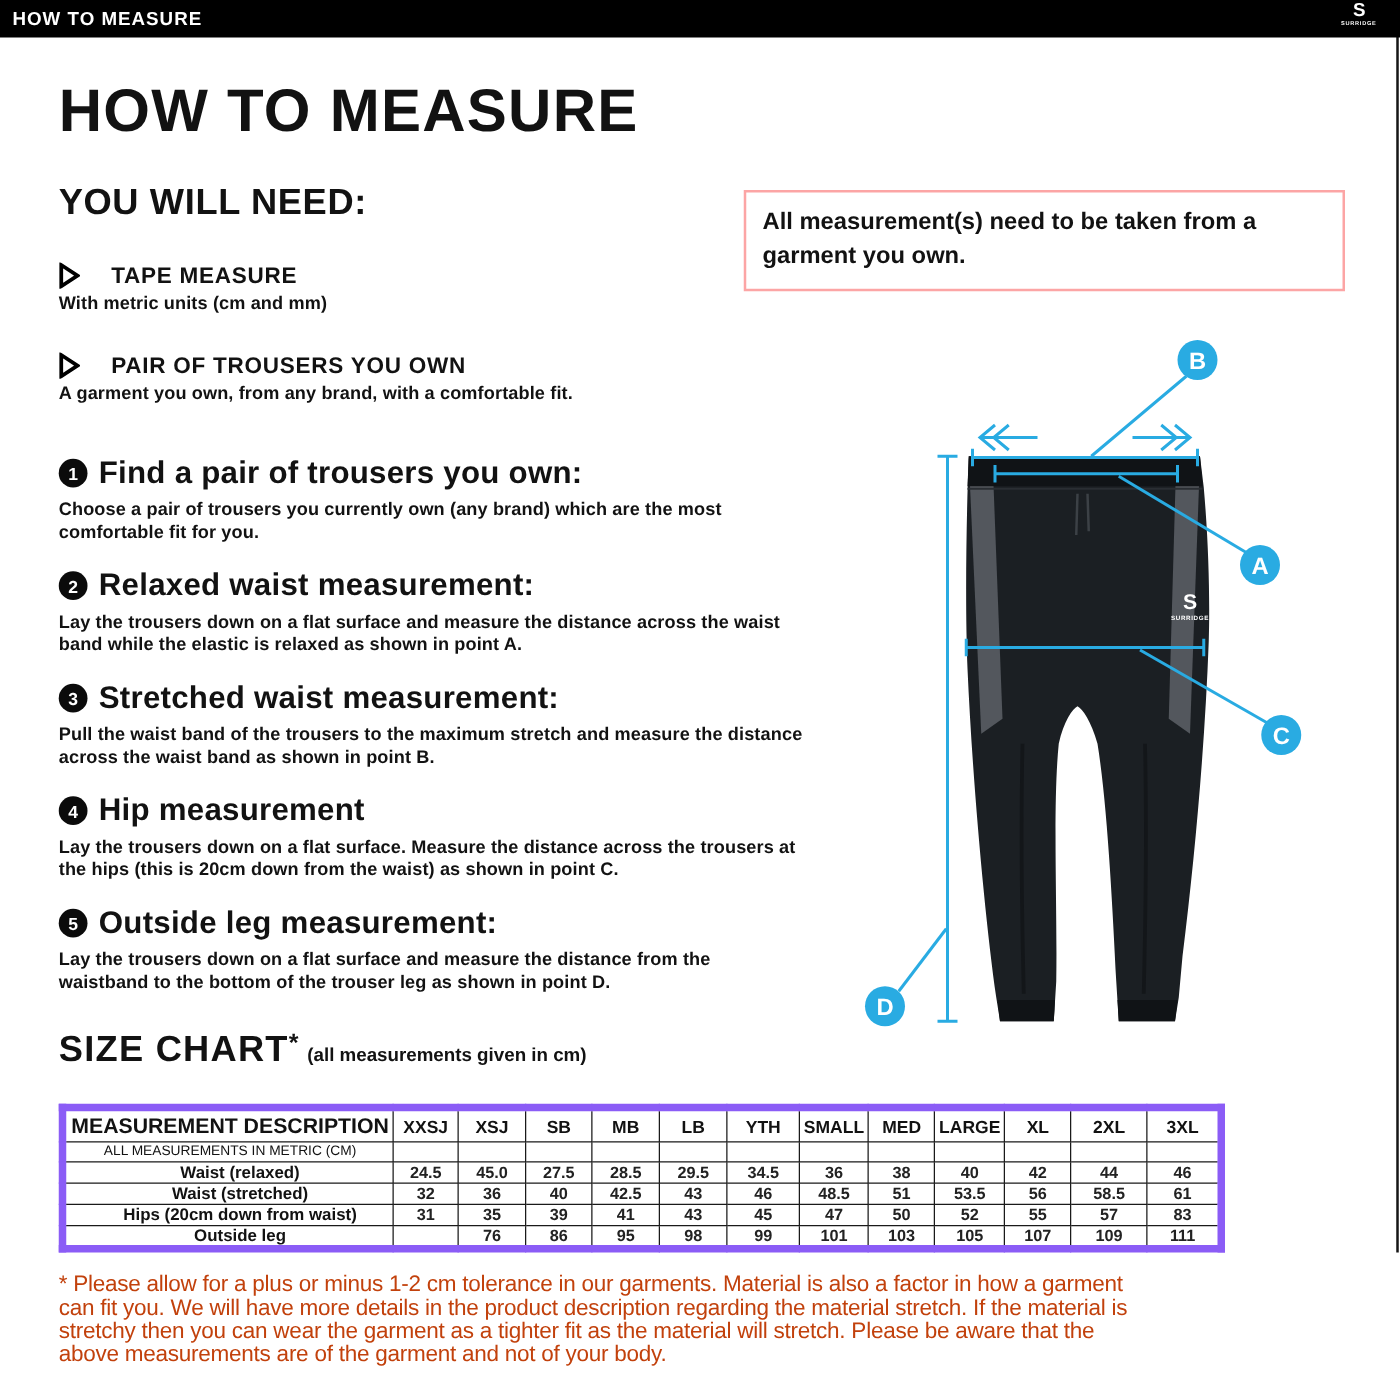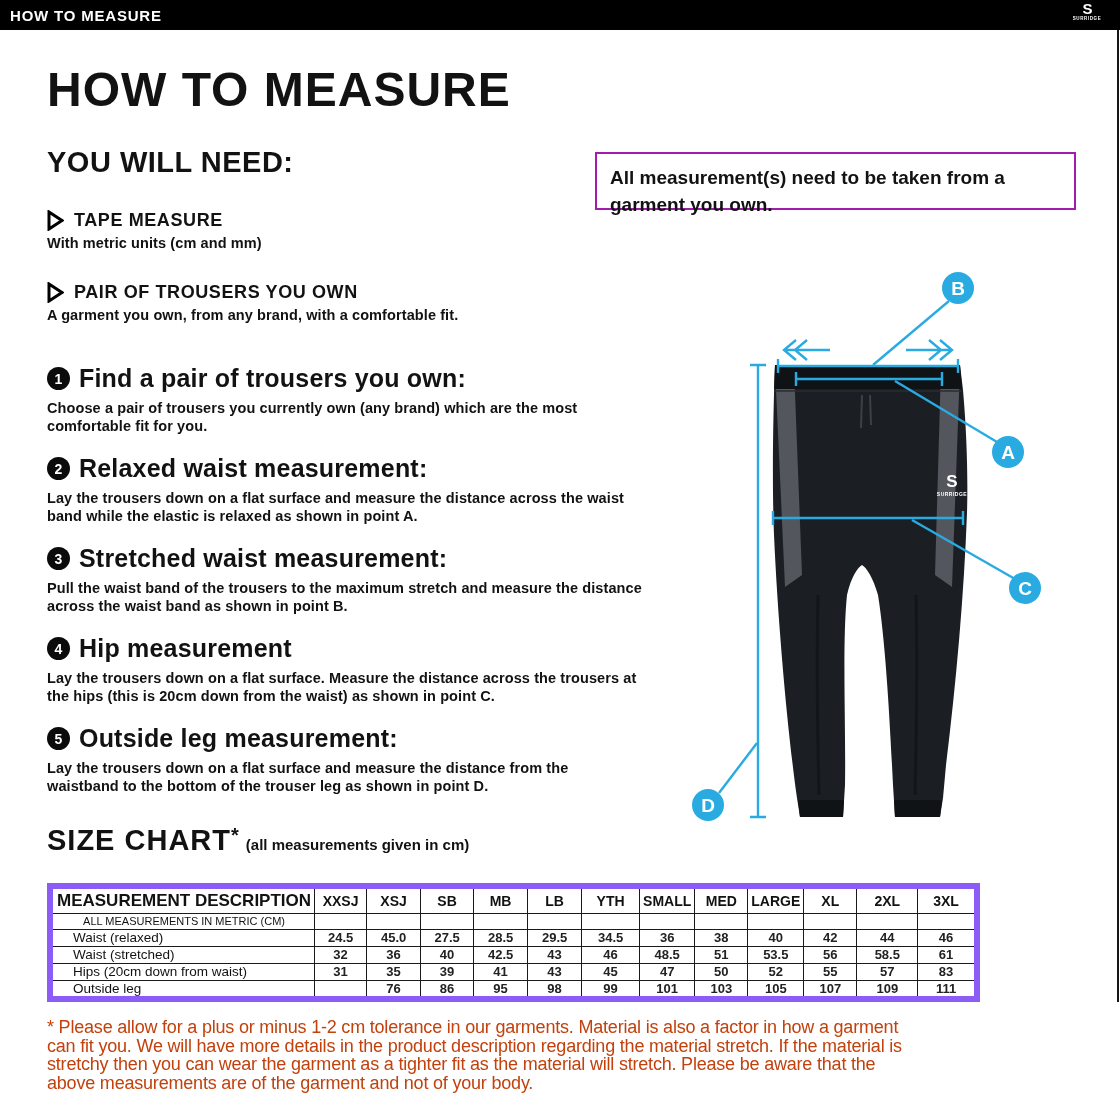--- a/index.html
+++ b/index.html
@@ -17,28 +17,28 @@
   .topbar .bar-logo{ position:absolute; right:10px; top:1px; width:46px; text-align:center; color:#fff; line-height:1; }
   .topbar .bar-logo .s{ font-size:15px; font-weight:bold; display:block; letter-spacing:-1px; }
   .topbar .bar-logo .w{ font-size:4.5px; font-weight:bold; letter-spacing:.6px; display:block; margin-top:1px; }
 
   
   .h1{ position:absolute; left:47px; top:62px; font-size:48px; font-weight:bold; letter-spacing:1px; }
   .h2{ position:absolute; left:47px; top:146px; font-size:29px; font-weight:bold; letter-spacing:.5px; }
 
   
   .note-box{
-    position:absolute; left:595px; top:152px; width:481px; height:58px;
-    border:2px solid #a21caf; padding:10px 13px; font-size:19px; font-weight:bold; line-height:27px;
+    position:absolute; left:595px; top:152px; width:481px; height:81px;
+    border:2px solid #fca5a5; padding:10px 13px; font-size:19px; font-weight:bold; line-height:27px;
   }
 
   
   .need-item{ position:absolute; left:47px; width:600px; }
   .need-item .row{ display:flex; align-items:center; gap:10px; }
-  .need-title{ font-size:18px; font-weight:bold; letter-spacing:.6px; }
+  .need-title{ font-size:18px; font-weight:bold; letter-spacing:.6px;margin-left:15px; }
   .need-sub{ font-size:14.5px; font-weight:bold; margin-top:4px; letter-spacing:.1px; }
   .tri{ width:17px; height:21px; }
 
   
   .step{ position:absolute; left:47px; width:600px; }
   .step .head{ display:flex; align-items:center; gap:9px; }
   .badge{
     width:23px; height:23px; border-radius:50%; background:#0b0b0b; color:#fff;
     font-size:14px; font-weight:bold; display:flex; align-items:center; justify-content:center; flex:0 0 23px;
   }
@@ -49,21 +49,21 @@
   .size-head{ position:absolute; left:47px; top:824px; display:flex; align-items:baseline; }
   .size-head .big{ font-size:29px; font-weight:bold; letter-spacing:1px; }
   .size-head .ast{ font-size:20px; font-weight:bold; vertical-align:super; position:relative; top:-8px; }
   .size-head .small{ font-size:15px; font-weight:bold; margin-left:7px; }
 
   table.size{ position:absolute; left:47px; top:883px; border-collapse:collapse; border:6px solid #8b5cf6; table-layout:fixed; }
   table.size th, table.size td{ border:1px solid #1a1a1a; padding:0 3px; overflow:hidden; white-space:nowrap; }
   table.size thead th{ height:27px; font-size:14px; font-weight:bold; text-align:center; }
   table.size thead th.desc{ font-size:17px; text-align:left; padding-left:4px; }
   table.size tr.metric th{ height:16px; font-size:11px; font-weight:normal; text-align:center; padding-left:4px; }
-  table.size tbody th.rowlab{ height:17px; font-size:13.5px; font-weight:normal; text-align:left; padding-left:20px; }
+  table.size tbody th.rowlab{ height:17px; font-size:13.5px; font-weight:bold; text-align:center; padding-left:20px; }
   table.size tbody td{ font-size:13px; text-align:center; font-weight:bold; color:#222; }
 
   
   .footnote{ position:absolute; left:47px; top:1018px; width:856px; font-size:18px; line-height:18.5px; letter-spacing:-0.2px; color:#c2410c; }
 
   
   .diagram{ position:absolute; left:690px; top:265px; width:360px; height:575px; }
   .diagram text.pt{ fill:#fff; font-size:19px; font-weight:bold; font-family:"Liberation Sans",sans-serif; text-anchor:middle; }
   .diagram .blue{ stroke:var(--accent); stroke-width:2.4; fill:none; }
   .diagram .bluec{ fill:var(--accent); }

